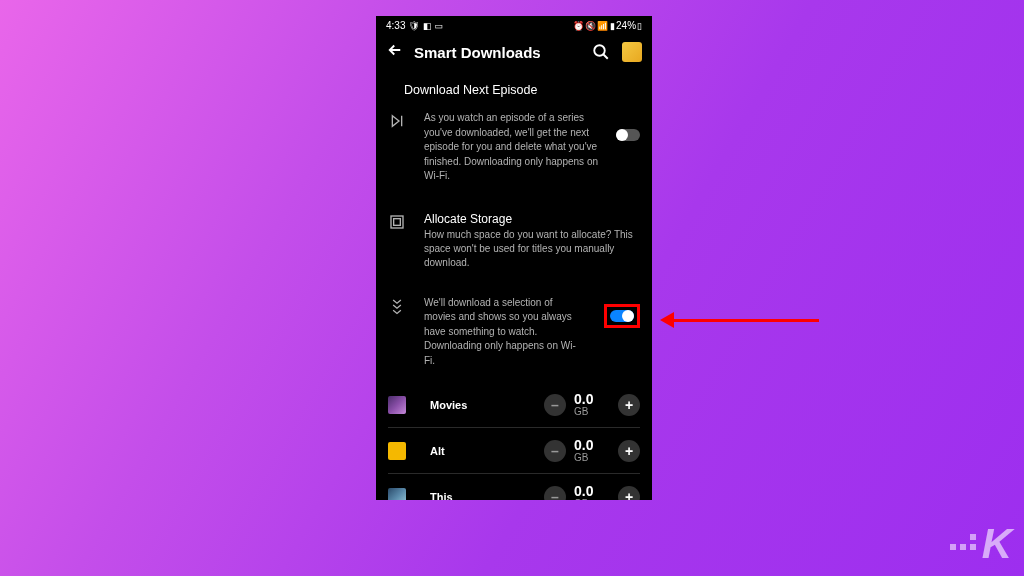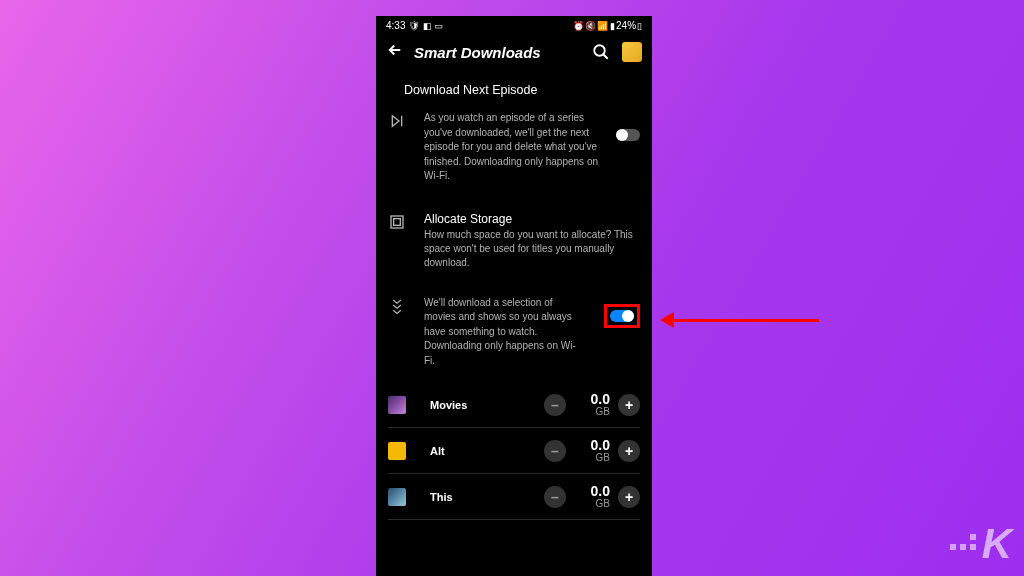--- a/index.html
+++ b/index.html
@@ -10,21 +10,21 @@
       font-family: -apple-system, BlinkMacSystemFont, 'Segoe UI', Arial, sans-serif;
       position: relative;
       overflow: hidden;
       border-radius: 12px;
     }
     .phone {
       position: absolute;
       left: 376px;
       top: 16px;
       width: 276px;
-      height: 560px;
+      height: 484px;
       background: #000;
       color: #fff;
       overflow: hidden;
     }
     .status-bar {
       display: flex;
       justify-content: space-between;
       align-items: center;
       padding: 4px 10px 2px 10px;
       font-size: 10px;
@@ -32,21 +32,21 @@
     .status-left, .status-right { display: flex; align-items: center; gap: 3px; }
     .status-right { gap: 1px; }
     .status-icon { font-size: 9px; }
     .header {
       display: flex;
       align-items: center;
       padding: 8px 10px 14px 10px;
       gap: 10px;
     }
     .back-arrow { flex-shrink: 0; }
-    .page-title { font-size: 15px; font-weight: 700; flex: 1; font-style: italic; }
+    .page-title { font-size: 15px; font-weight: 700; flex: 1; }
     .header-right { display: flex; align-items: center; gap: 12px; }
     .search-icon svg { display: block; }
     .profile {
       width: 20px; height: 20px;
       background: linear-gradient(135deg, #f5c842, #e8a820);
       border-radius: 3px;
     }
     .section { padding: 0 12px; }
     .section-title {
       font-size: 12.5px;
@@ -123,21 +123,21 @@
       background: #333;
       color: #999;
       display: flex;
       align-items: center;
       justify-content: center;
       font-size: 14px;
       font-weight: 600;
     }
     .storage-btn.plus { color: #fff; }
     .storage-value {
-      text-align: right;
+      text-align: left;
       width: 36px;
     }
     .storage-num { font-size: 14px; font-weight: 700; line-height: 1; }
     .storage-unit { font-size: 10px; color: #999; }
     .arrow-annotation {
       position: absolute;
       left: 660px;
       top: 312px;
       display: flex;
       align-items: center;

